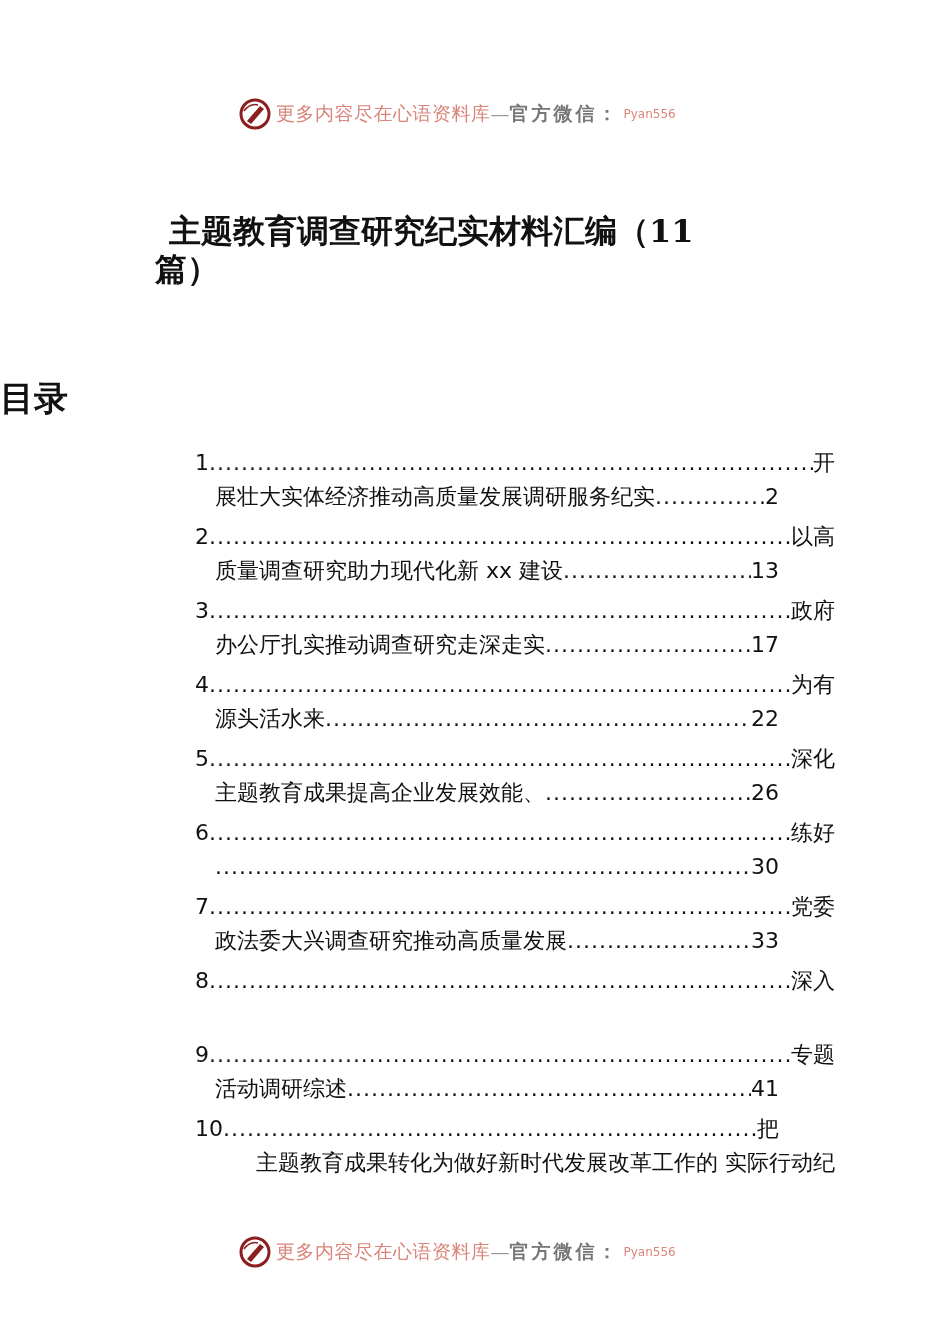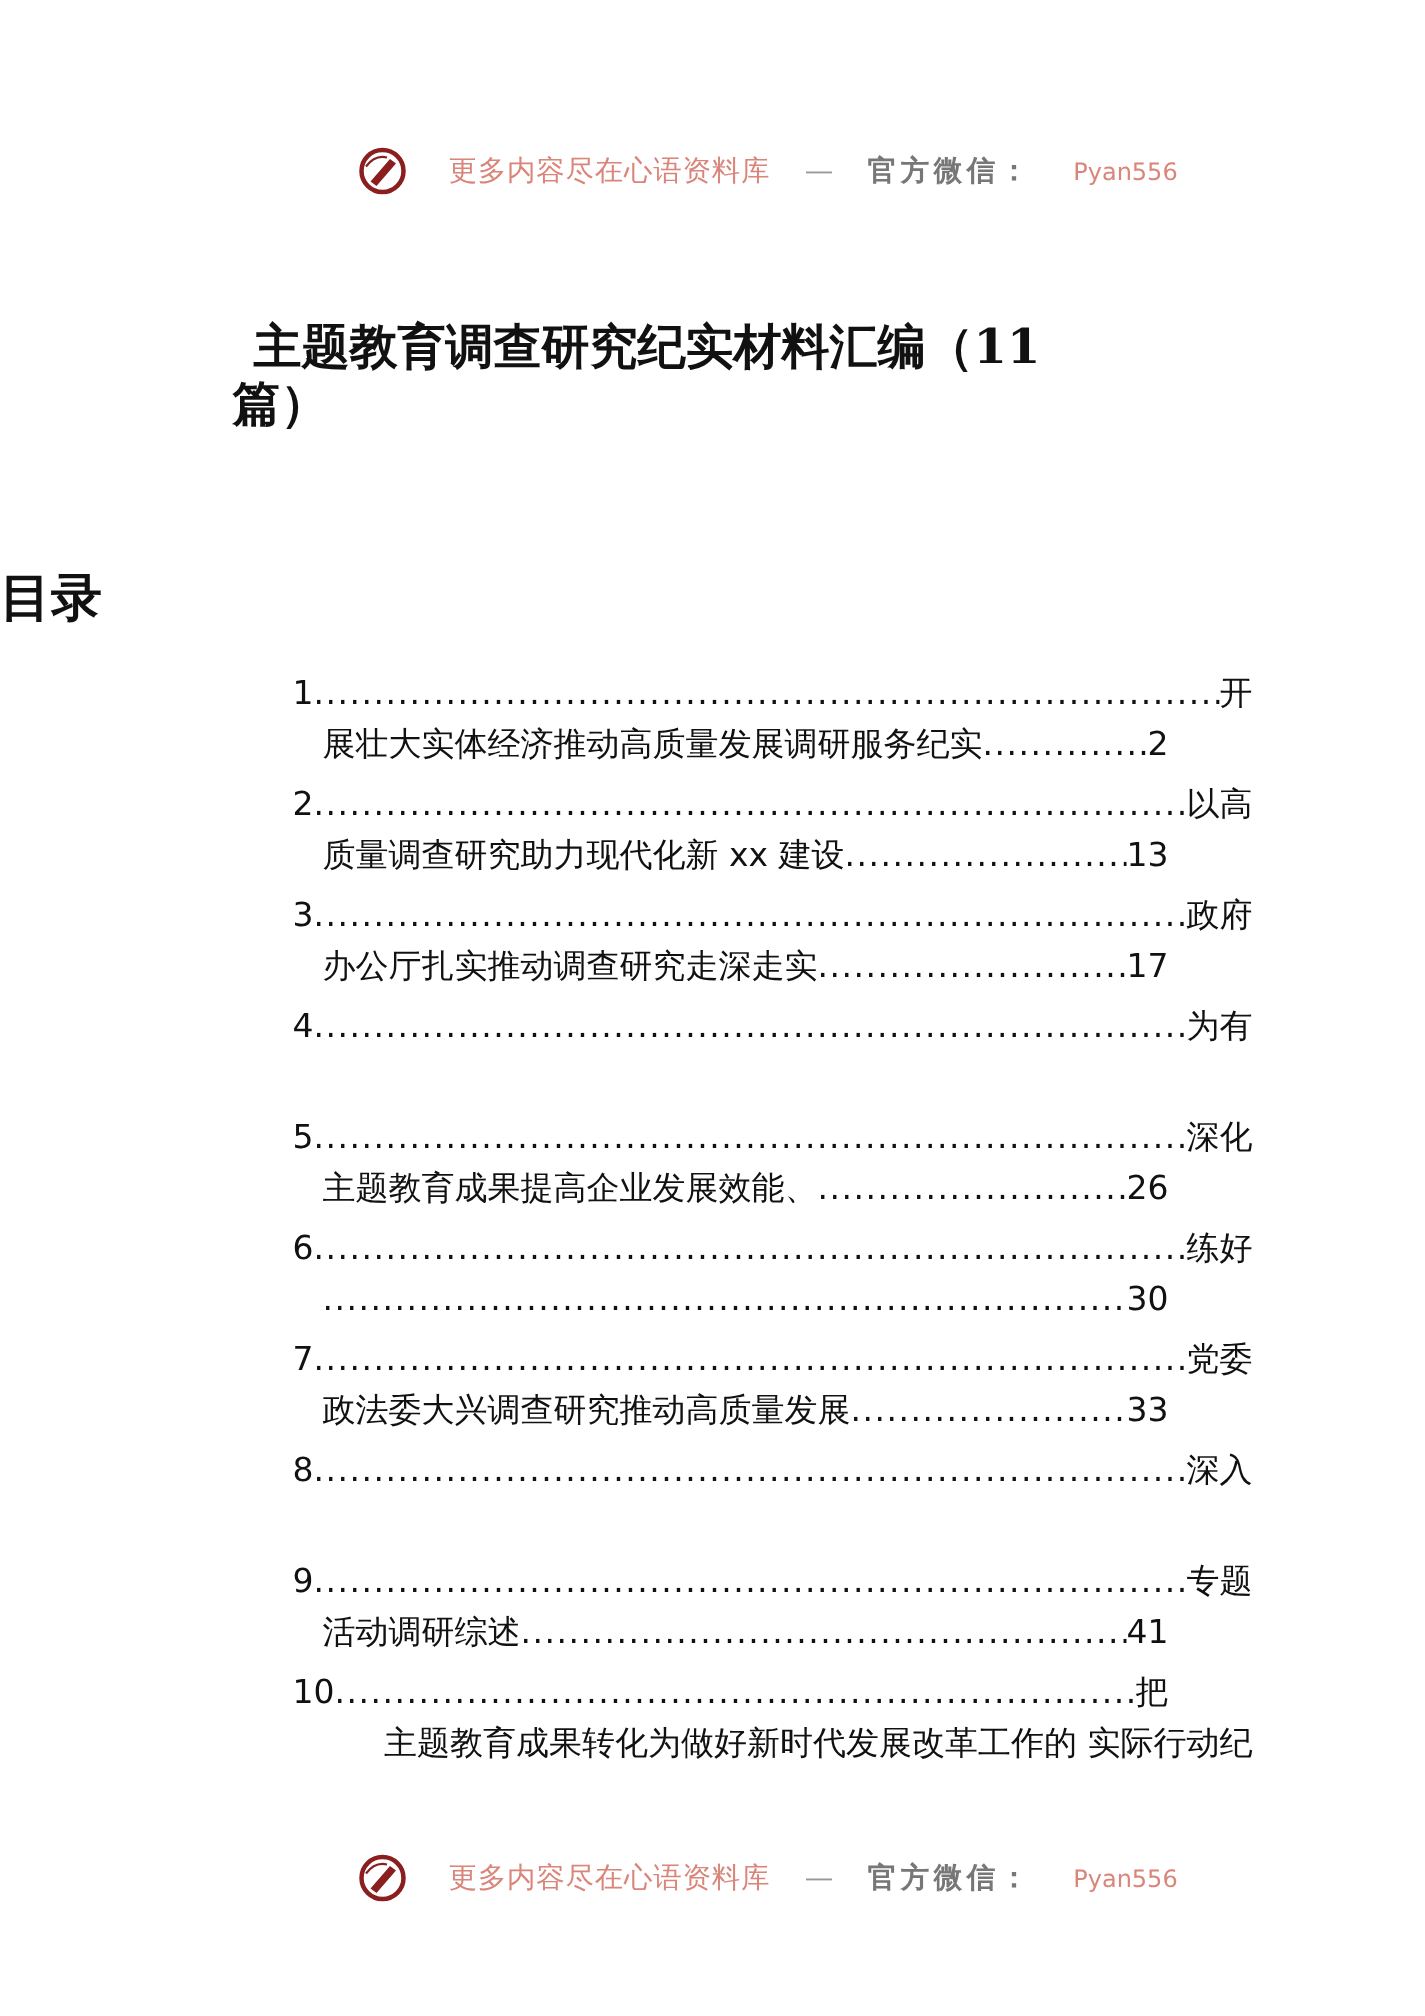--- a/index.html
+++ b/index.html
@@ -1,25 +1,25 @@
 <!DOCTYPE html>
 <html><head>
   <meta charset="utf-8">
   <style>
     html, body { margin: 0; padding: 0; background: #ffffff; }
     body { width: 950px; height: 1344px; position: relative; overflow: hidden; font-family: "DejaVu Sans", sans-serif; color: #111; }
 
-    .watermark { position: absolute; left: 238px; height: 40px; display: flex; align-items: center; white-space: nowrap; gap: 23px; }
+    .watermark { position: absolute; left: 238px; height: 40px; display: flex; align-items: center; white-space: nowrap; }
     .watermark.top { top: 94px; }
     .watermark.bottom { top: 1232px; }
     .wm-logo { width: 34px; height: 34px; margin-right: 4px; }
     .wm-main { font-family: "DejaVu Serif", serif; font-size: 19px; color: #d9857a; letter-spacing: 0.5px; }
     .wm-dash { font-family: "DejaVu Serif", serif; font-size: 19px; color: #999; }
     .wm-official { font-family: "DejaVu Serif", serif; font-size: 19px; color: #777; letter-spacing: 3px; font-weight: bold; }
-    .wm-id { font-family: "DejaVu Sans", sans-serif; font-size: 16px; color: #d9857a; margin-left: 4px; }
+    .wm-id { font-family: "DejaVu Sans", sans-serif; font-size: 12px; color: #d9857a; margin-left: 4px; }
 
     .doc-title { position: absolute; left: 155px; top: 212px; width: 600px; font-family: "DejaVu Serif", serif; font-weight: bold; font-size: 32px; line-height: 38px; color: #111; }
     .doc-title .l1 { display: block; padding-left: 14px; white-space: nowrap; }
     .doc-title .l2 { display: block; white-space: nowrap; }
 
     .toc-heading { position: absolute; left: 0; width: 950px; top: 376px; font-family: "DejaVu Serif", serif; font-weight: bold; font-size: 34px; color: #111; }
 
     .toc { position: absolute; left: 195px; top: 446px; width: 640px; }
     .toc-entry { height: 74px; position: relative; }
     .toc-line { position: absolute; left: 0; right: 0; height: 34px; display: flex; align-items: flex-end; font-size: 22px; line-height: 34px; white-space: nowrap; overflow: hidden; }
@@ -88,20 +88,25 @@
         <span class="dots"></span>
         <span>17</span>
       </div>
   </div>
   <div class="toc-entry">
     <div class="toc-line first">
         <span>4</span>
         <span class="dots"></span>
         <span>为有</span>
       </div>
+    <div class="toc-line second">
+        <span>源头活水来</span>
+        <span class="dots"></span>
+        <span>22</span>
+      </div>
   </div>
   <div class="toc-entry">
     <div class="toc-line first">
         <span>5</span>
         <span class="dots"></span>
         <span>深化</span>
       </div>
     <div class="toc-line second">
         <span>主题教育成果提高企业发展效能、</span>
         <span class="dots"></span>

